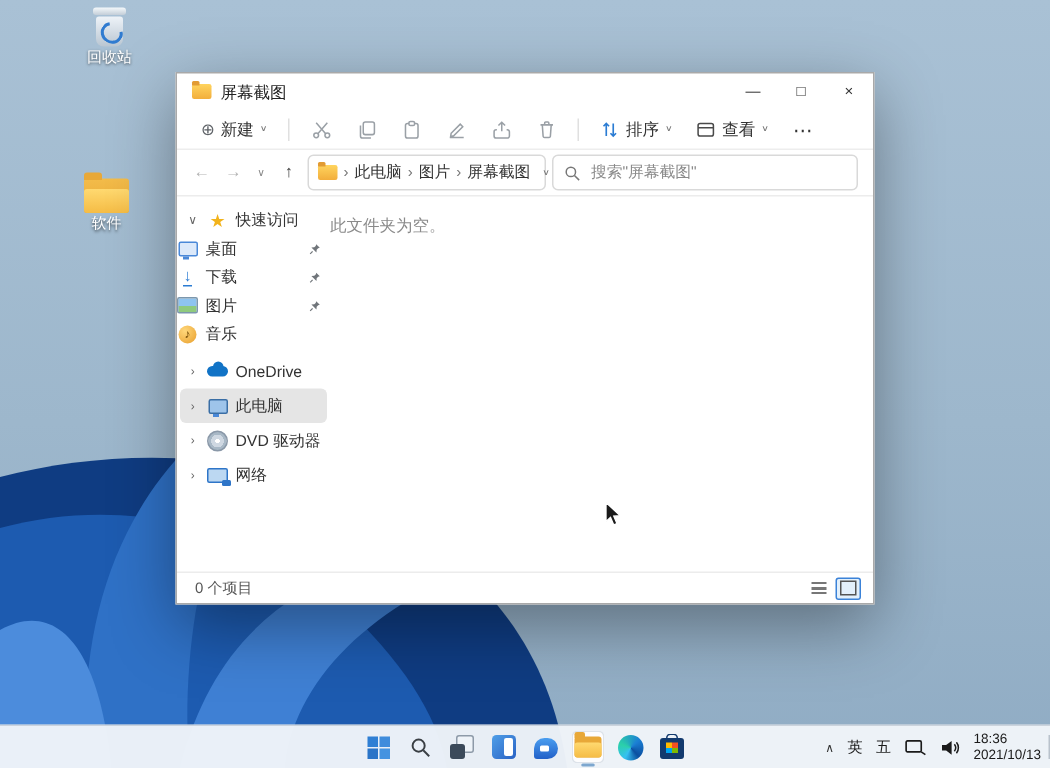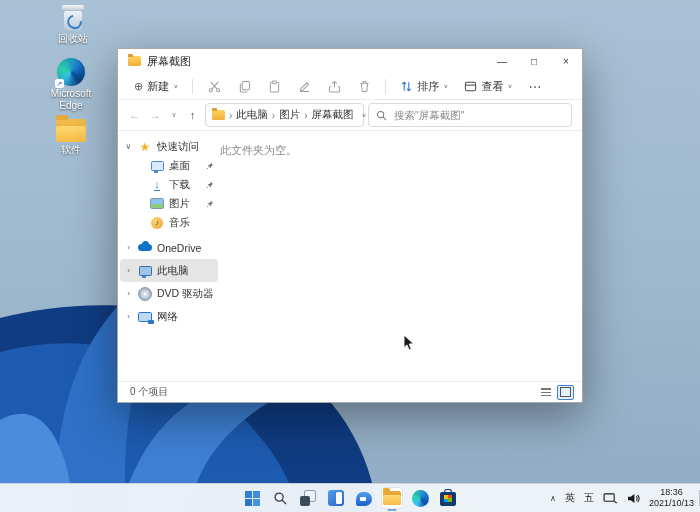--- a/index.html
+++ b/index.html
@@ -63,21 +63,21 @@
 
   .wbody{flex:1;display:flex;min-height:0;}
   .sidebar{width:102px;flex:0 0 auto;padding-top:6px;overflow:hidden;}
   .side-row{display:flex;align-items:center;gap:5px;height:19px;padding:0 4px 0 6px;position:relative;font-size:10.5px;color:#333;}
   .side-row.tree{height:23px;}
   .side-row.sel{background:#e5e5e5;border-radius:4px;margin:0 2px;padding:0 2px 0 4px;}
   .srchev{width:9px;font-size:8px;color:#666;flex:0 0 auto;text-align:center;}
   .side-label{white-space:nowrap;overflow:hidden;flex:1;}
   .pin{position:absolute;right:6px;top:50%;transform:translateY(-50%);}
   .icon-box{width:14px;height:14px;display:flex;align-items:center;justify-content:center;flex:0 0 auto;}
-  .child{padding-left:32px;}
+  .child{padding-left:0;}
   .grp-gap{height:4px;}
 
   .ico-star{color:#f2b31c;font-size:12px;line-height:1;}
   .ico-monitor{width:11px;height:8px;border:1.5px solid #4a88d8;border-radius:1.5px;background:#dce9fa;position:relative;}
   .ico-monitor::after{content:"";position:absolute;left:2px;bottom:-3.5px;width:4px;height:2px;background:#4a88d8;}
   .ico-monitor.dark{border-color:#3a6ea5;background:#9ec4ea;}
   .ico-down{color:#2b7cd3;font-size:11px;font-weight:bold;line-height:1;border-bottom:1.5px solid #2b7cd3;padding-bottom:0;}
   .ico-doc{width:9px;height:11px;background:#fff;border:1px solid #9fb6c8;border-radius:1px;
       background-image:linear-gradient(#b8cfe0 1px,transparent 1px);background-size:100% 3px;background-position:0 2px;}
   .ico-pic{width:12px;height:9px;border-radius:1.5px;border:1px solid #7c97ad;
@@ -128,21 +128,21 @@
   .tb-folder .front{position:absolute;left:0;right:0;bottom:0;height:10px;background:linear-gradient(#ffd970,#f5bc45);border-radius:2px;}
   .edge-sm{width:17px;height:17px;border-radius:50%;
       background:conic-gradient(from 210deg at 50% 50%,#35c1f1,#2bd0a9 22%,#1b7fd4 55%,#0b4fa0 80%,#35c1f1);}
   .store{width:16px;height:14px;background:#123a6e;border-radius:2px;position:relative;margin-top:2px;}
   .store::before{content:"";position:absolute;left:4px;top:-3px;width:6px;height:4px;border:1.3px solid #123a6e;border-bottom:none;border-radius:3px 3px 0 0;}
   .store::after{content:"";position:absolute;left:4px;top:3px;width:8px;height:7px;
       background:conic-gradient(#f25022 0 25%,#7fba00 0 50%,#00a4ef 0 75%,#ffb900 0);}
   .tb-right{position:absolute;right:6px;top:0;height:28px;display:flex;align-items:center;gap:9px;font-size:10px;color:#1a1a1a;}
   .tray-txt{cursor:default;}
   .tray-chev{font-size:8px;color:#333;}
-  .clock{text-align:center;font-size:9px;line-height:1.25;color:#1a1a1a;}
+  .clock{text-align:left;font-size:9px;line-height:1.25;color:#1a1a1a;}
   .show-desktop{position:absolute;right:0;top:6px;width:1px;height:16px;background:#b9c2cc;}
 
   .cursor{position:absolute;left:403px;top:334px;pointer-events:none;}
 </style>
 </head>
 <body>
 
 <div class="stage">
 
   <svg class="wallpaper" viewBox="0 0 700 512" preserveAspectRatio="none">
@@ -153,26 +153,20 @@
     <path fill="#3f80d4" d="M120,512 C146,408 224,356 372,364 C270,382 196,444 190,512 Z"></path>
     <path fill="#4c8cdc" d="M0,512 L0,420 C36,400 66,428 74,512 Z"></path>
   </svg>
 
   <div class="dicon" style="left:2px;top:5px;">
     <div class="bin">
         <div class="bin-lid"></div>
         <div class="bin-body"></div>
       </div>
     <div class="dlabel">回收站</div>
-  </div>
-  <div class="dicon" style="left:0px;top:58px;">
-    <div class="edge-ball">
-      <span class="shortcut-badge">↗</span>
-    </div>
-    <div class="dlabel">Microsoft Edge</div>
   </div>
   <div class="dicon" style="left:0px;top:116px;">
     <div class="bigfolder">
         <div class="back"></div>
         <div class="front"></div>
       </div>
     <div class="dlabel">软件</div>
   </div>
 
   <div class="window">

